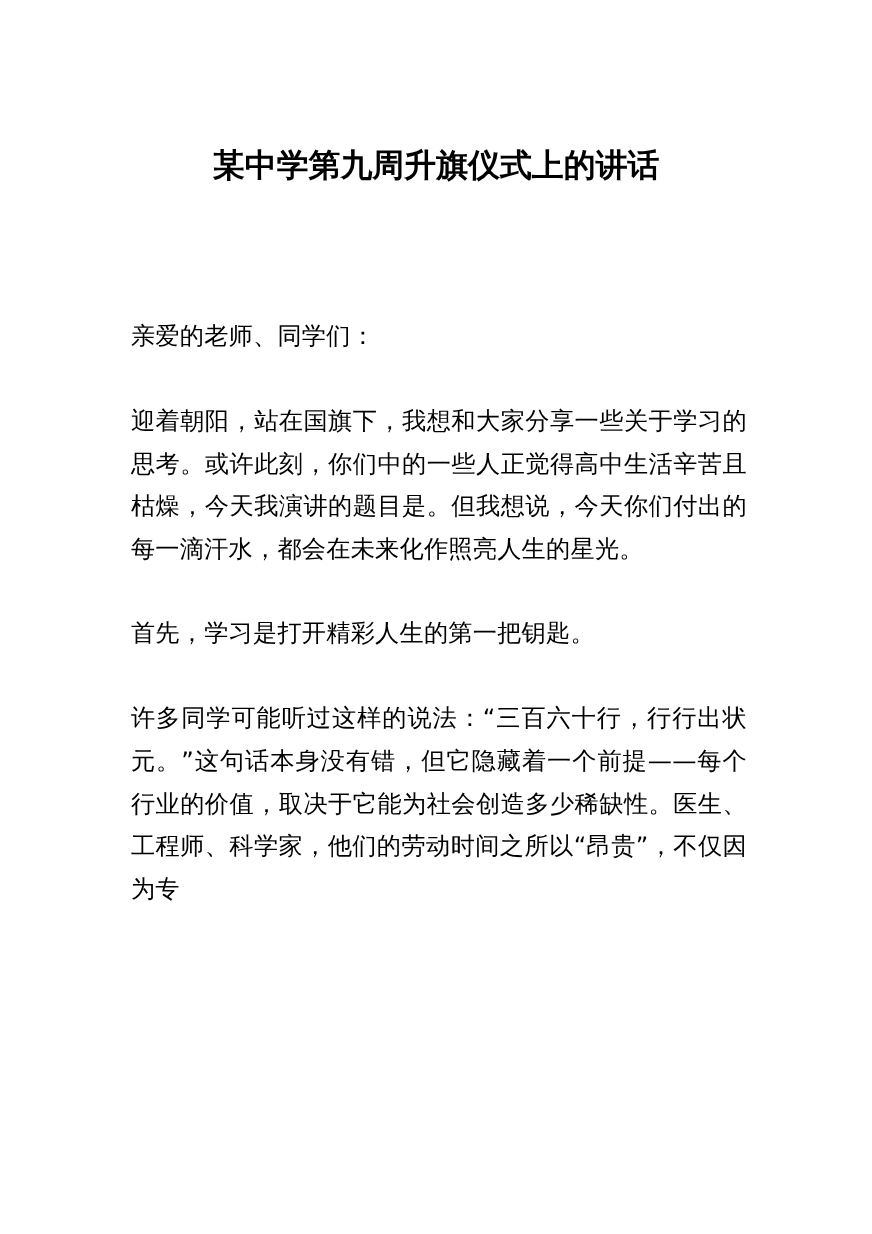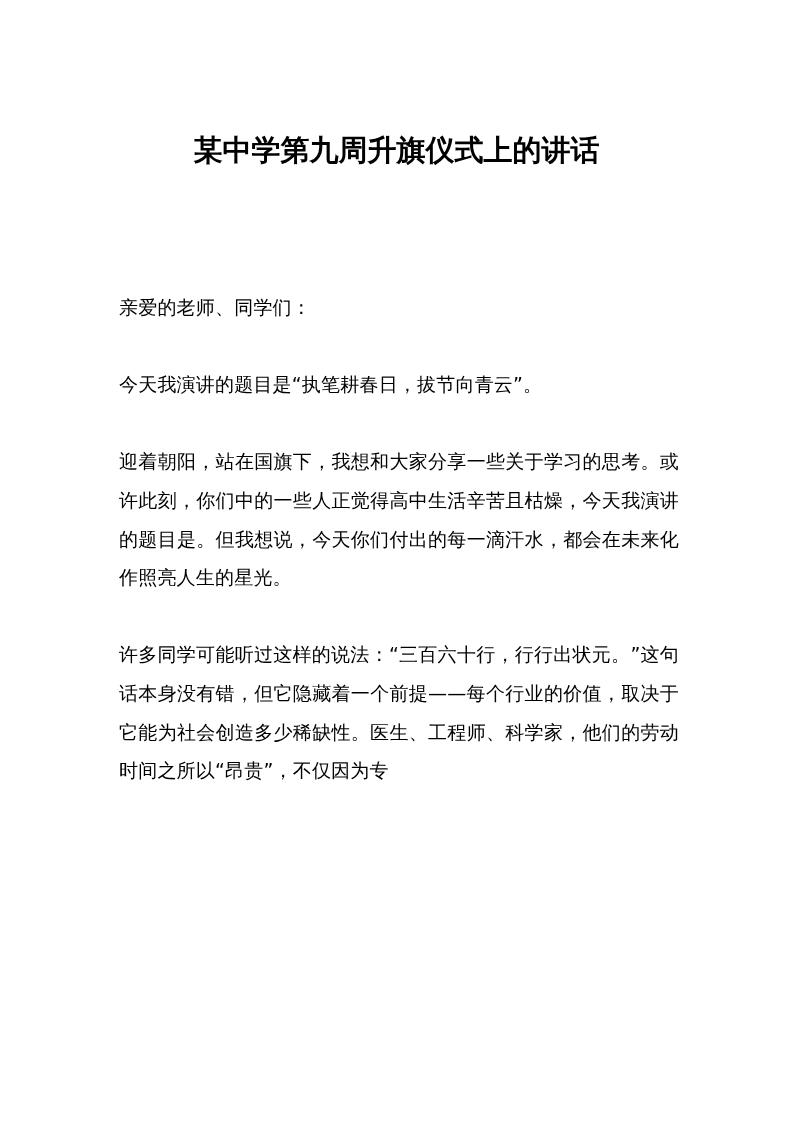--- a/index.html
+++ b/index.html
@@ -34,35 +34,35 @@
       line-height: 44px;
       letter-spacing: 0px;
       margin: 0;
       white-space: nowrap;
     }
     .doc-body {
       position: absolute;
       left: 119px;
       top: 288px;
       width: 560px;
-      font-size: 19px;
+      font-size: 22px;
       line-height: 38.6px;
       letter-spacing: 0.2px;
     }
     .para {
       margin: 0 0 38.6px 0;
       text-align: justify;
       word-break: break-all;
     }
   </style>
 </head>
 <body>
 
 <div class="page">
   <h1 class="doc-title">某中学第九周升旗仪式上的讲话</h1>
 
   <div class="doc-body">
     <p class="para">亲爱的老师、同学们：</p>
-    <p class="para">今天我演讲的题目是“执笔耕春日，拔节向青云”。</p>
     <p class="para">迎着朝阳，站在国旗下，我想和大家分享一些关于学习的思考。或许此刻，你们中的一些人正觉得高中生活辛苦且枯燥，今天我演讲的题目是。但我想说，今天你们付出的每一滴汗水，都会在未来化作照亮人生的星光。</p>
+    <p class="para">首先，学习是打开精彩人生的第一把钥匙。</p>
     <p class="para">许多同学可能听过这样的说法：“三百六十行，行行出状元。”这句话本身没有错，但它隐藏着一个前提——每个行业的价值，取决于它能为社会创造多少稀缺性。医生、工程师、科学家，他们的劳动时间之所以“昂贵”，不仅因为专</p>
   </div>
 </div>
 
 </body></html>

